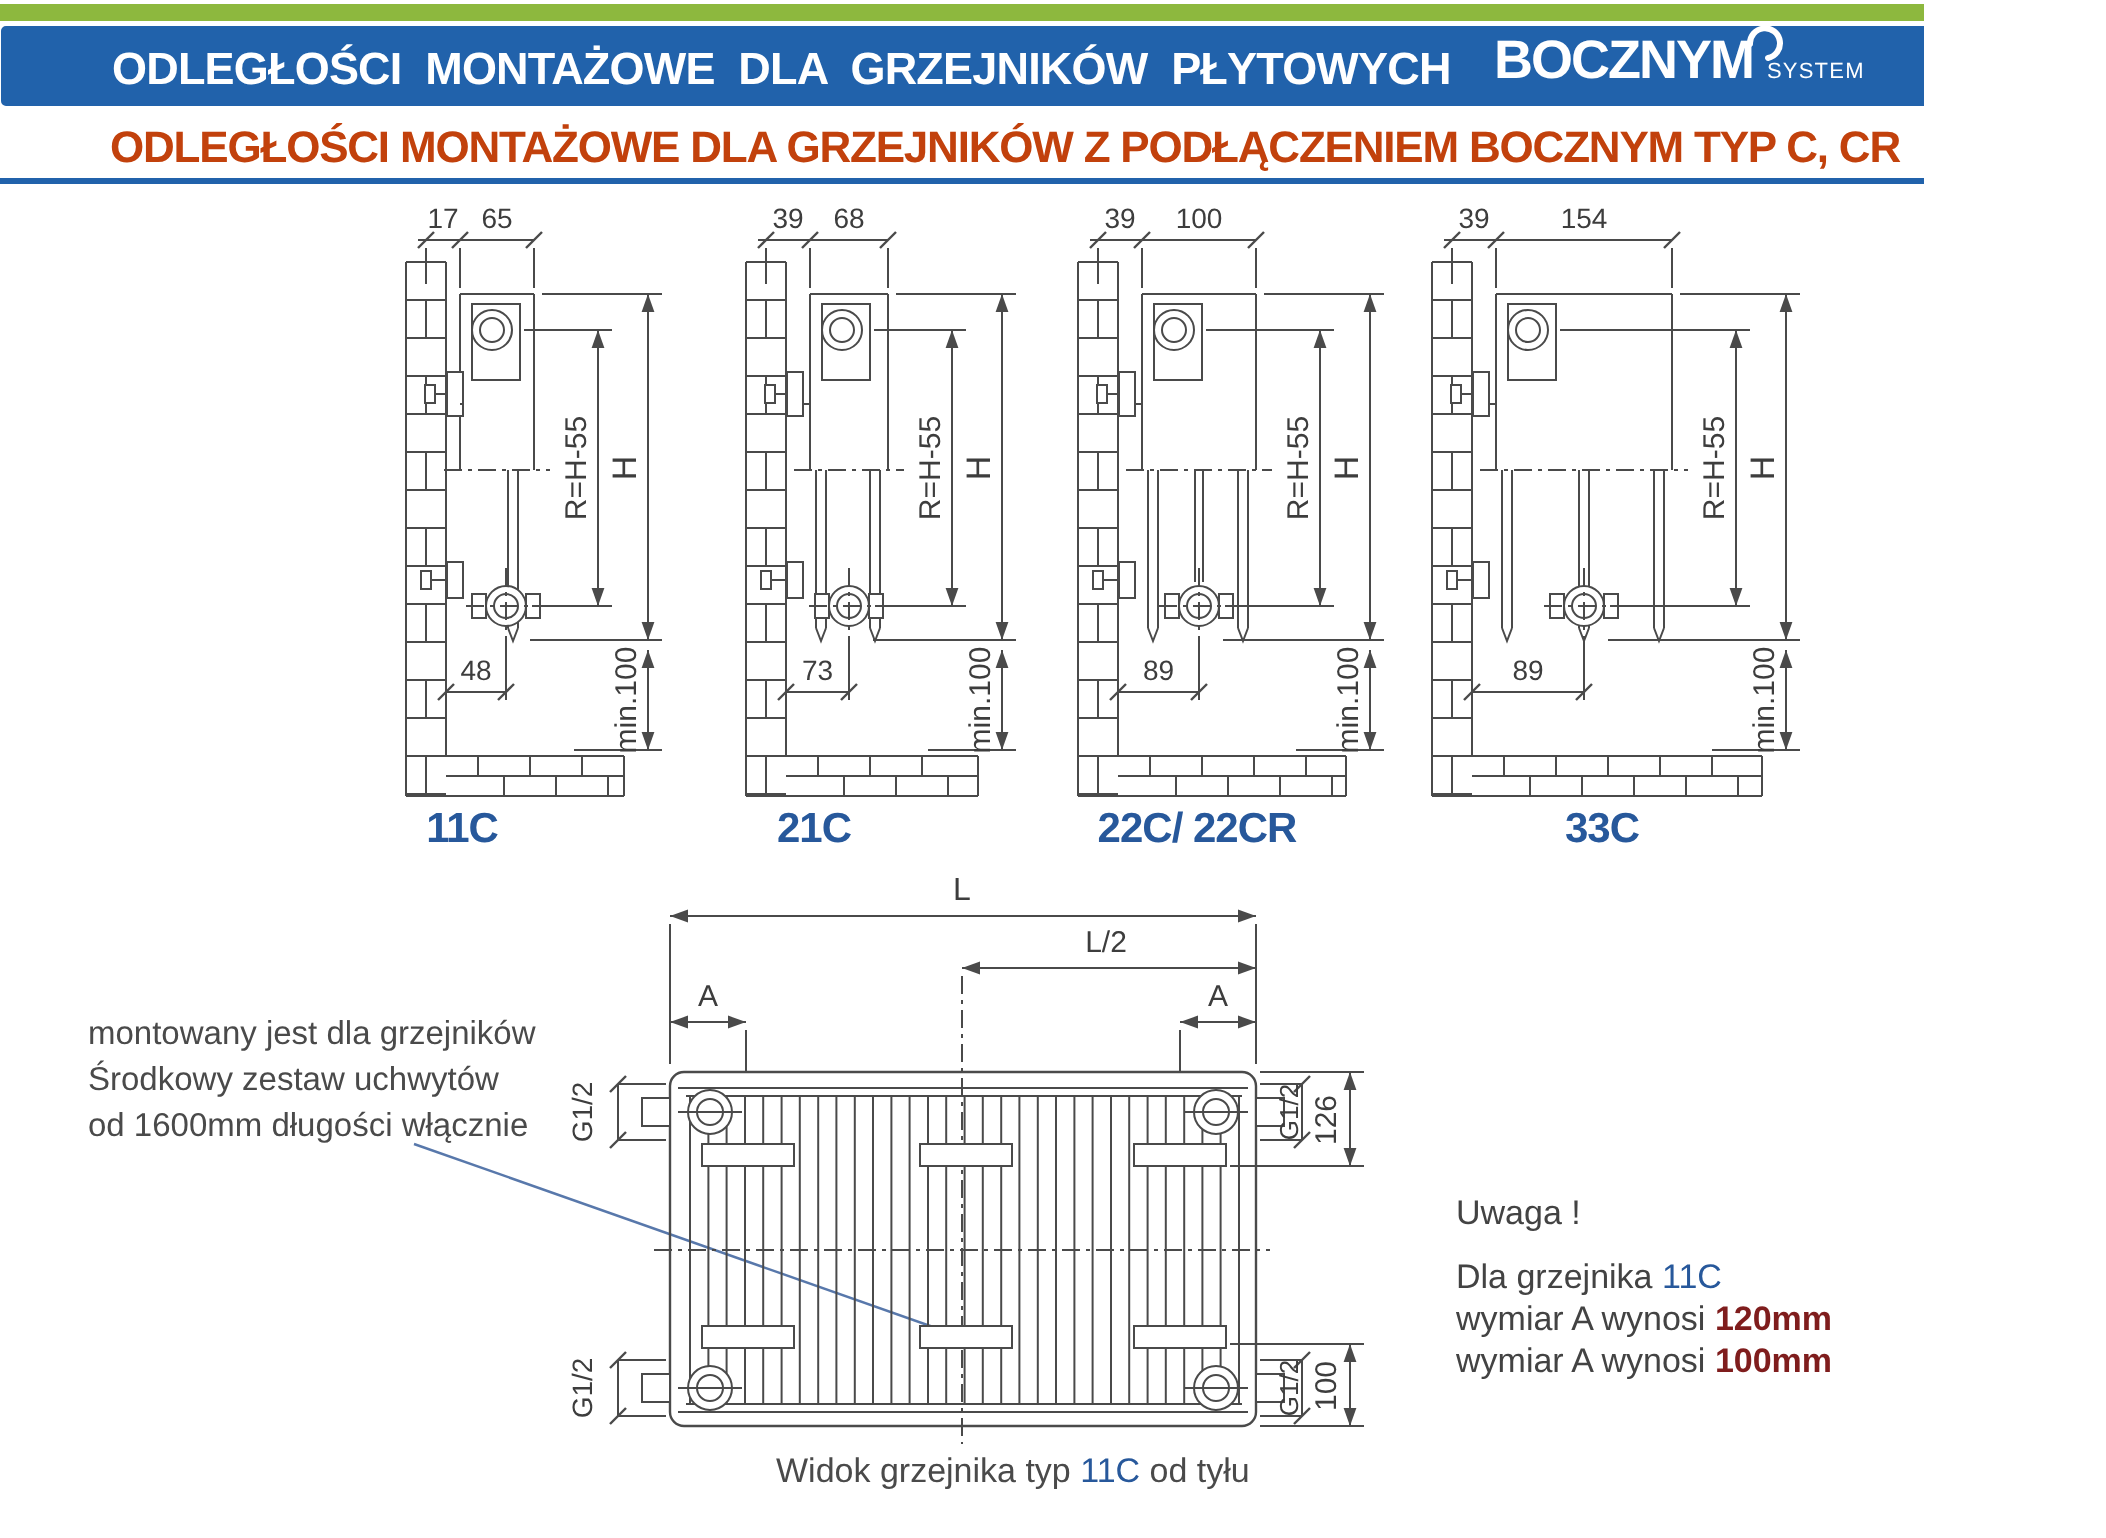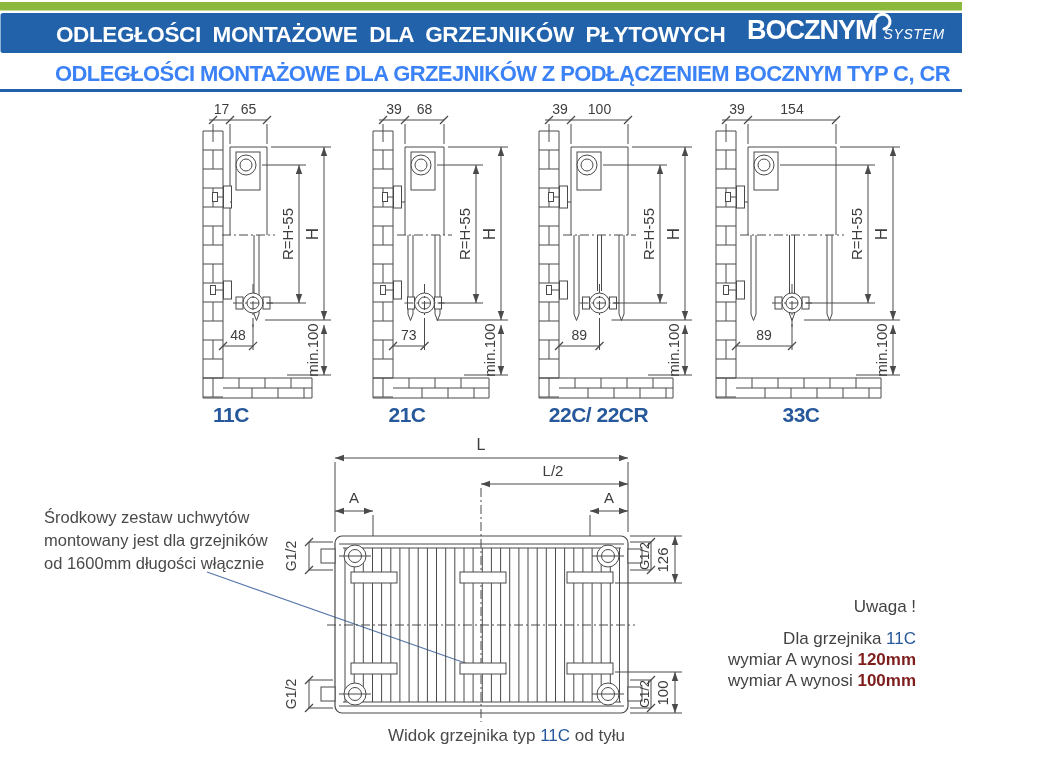--- a/index.html
+++ b/index.html
@@ -4,32 +4,32 @@
 <style>
   html,body{margin:0;padding:0;background:#fff;}
   .page{position:relative;width:962px;height:769px;overflow:hidden;background:#fff;
         font-family:"Liberation Sans",sans-serif;}
   .hdr-svg{position:absolute;left:0;top:0;}
   .title{position:absolute;left:56px;top:22px;color:#fff;font-weight:bold;font-size:22.5px;
          letter-spacing:-0.4px;word-spacing:6px;white-space:nowrap;}
   .logo{position:absolute;left:747px;top:17px;color:#fff;display:flex;align-items:flex-end;}
   .logo-main{font-size:27px;font-weight:bold;letter-spacing:-1px;line-height:1;}
   .logo-hook{position:relative;top:-9px;left:-4px;}
-  .logo-sub{font-size:14px;letter-spacing:0.6px;margin-left:-13px;padding-bottom:2px;font-style:italic;}
-  .subtitle{position:absolute;left:55px;top:61px;color:#3b82f6;font-weight:bold;font-size:22px;
+  .logo-sub{font-size:11px;letter-spacing:0.6px;margin-left:-13px;padding-bottom:2px;}
+  .subtitle{position:absolute;left:55px;top:61px;color:#c2410c;font-weight:bold;font-size:22px;
             letter-spacing:-0.6px;white-space:nowrap;}
   .diagram{position:absolute;top:98px;}
   .type-label{position:absolute;top:403px;text-align:center;font-weight:bold;font-size:21px;
               color:#27589b;letter-spacing:-0.5px;}
   .note-left{position:absolute;left:44px;top:506px;font-size:16.5px;color:#4a4a4a;line-height:23px;}
   .leader{position:absolute;left:195px;top:558px;}
   .rear{position:absolute;left:285px;top:432px;}
   .caption{position:absolute;left:388px;top:726px;font-size:17px;color:#4a4a4a;white-space:nowrap;}
   .caption .cap-type{color:#27589b;}
-  .notice{position:absolute;left:728px;top:596px;font-size:17px;color:#434343;line-height:21px;text-align:right;}
+  .notice{position:absolute;left:728px;top:596px;font-size:17px;color:#434343;line-height:21px;}
   .notice-title{margin-bottom:11px;}
   .notice .nblue{color:#27589b;}
   .notice .nbold{font-weight:bold;color:#7f1d1d;}
   .notice .mt{margin-top:11px;}
   svg text{font-family:"Liberation Sans",sans-serif;}
 </style>
 </head>
 <body>
 
 <div class="page">
@@ -496,22 +496,22 @@
             <line x1="36" y1="252" x2="44" y2="244" stroke="#4a4a4a" stroke-width="1.2"></line>
             <line x1="92" y1="252" x2="100" y2="244" stroke="#4a4a4a" stroke-width="1.2"></line>
             <line x1="96" y1="226" x2="96" y2="252" stroke="#4a4a4a" stroke-width="1"></line>
             <text x="68" y="242" font-size="14" fill="#3d3d3d" text-anchor="middle">89</text>
           </g>
         </svg></div>
       <div class="type-label" style="left: 761px; width: 80px;">33C</div>
     </div>
 
   <div class="note-left" id="note-left">
+      <div>montowany jest dla grzejników</div>
       <div>Środkowy zestaw uchwytów</div>
-      <div>montowany jest dla grzejników</div>
       <div>od 1600mm długości włącznie</div>
     </div>
 
   <svg class="leader" width="300" height="120" viewBox="0 0 300 120">
     <line x1="12" y1="14" x2="290" y2="112" stroke="#5878ab" stroke-width="1.2"></line>
   </svg>
 
   <div class="rear" id="rear"><svg width="420" height="300" viewBox="0 0 420 300">
         <g>
           <rect x="50" y="104" width="293" height="177" rx="7" fill="none" stroke="#4a4a4a" stroke-width="1.2"></rect>

